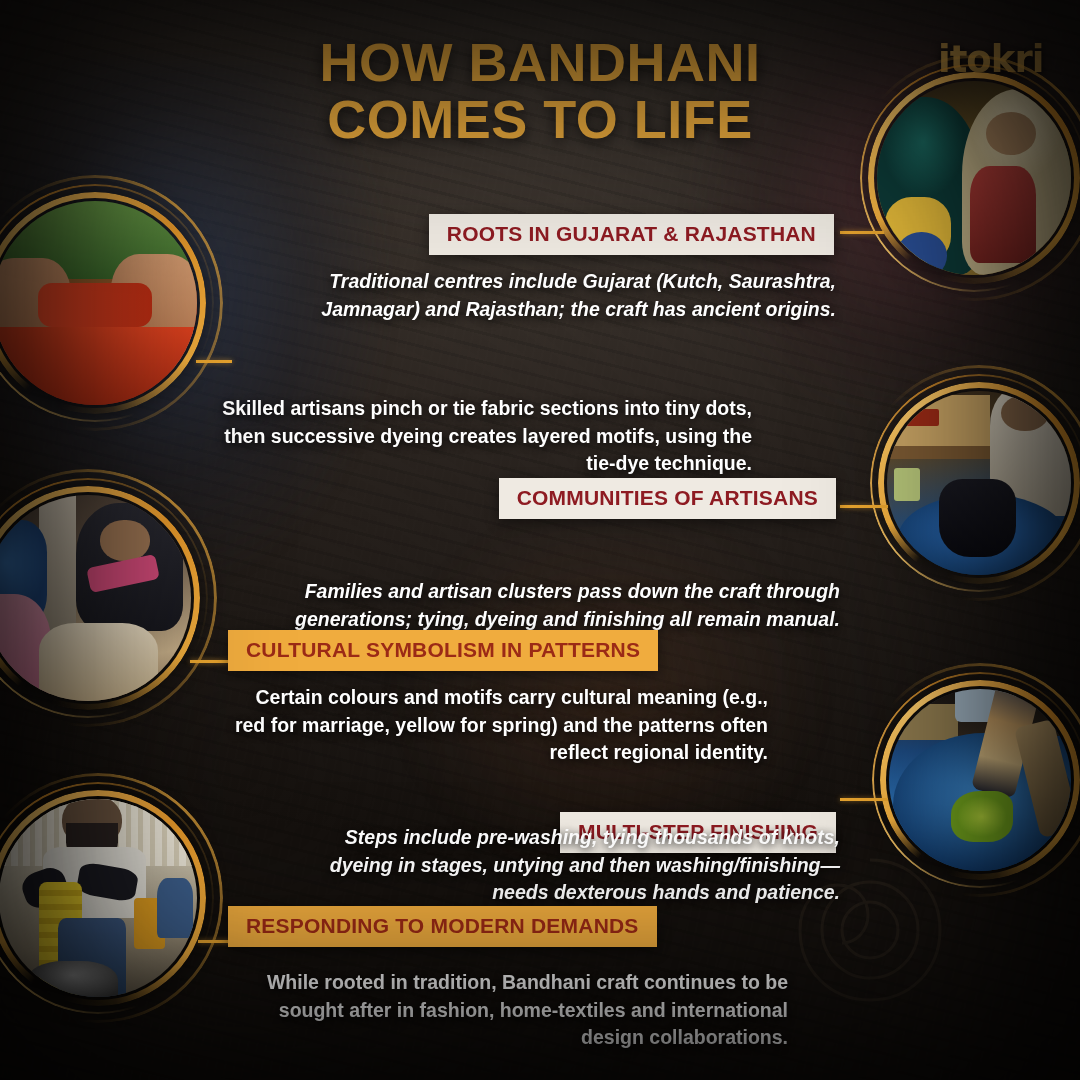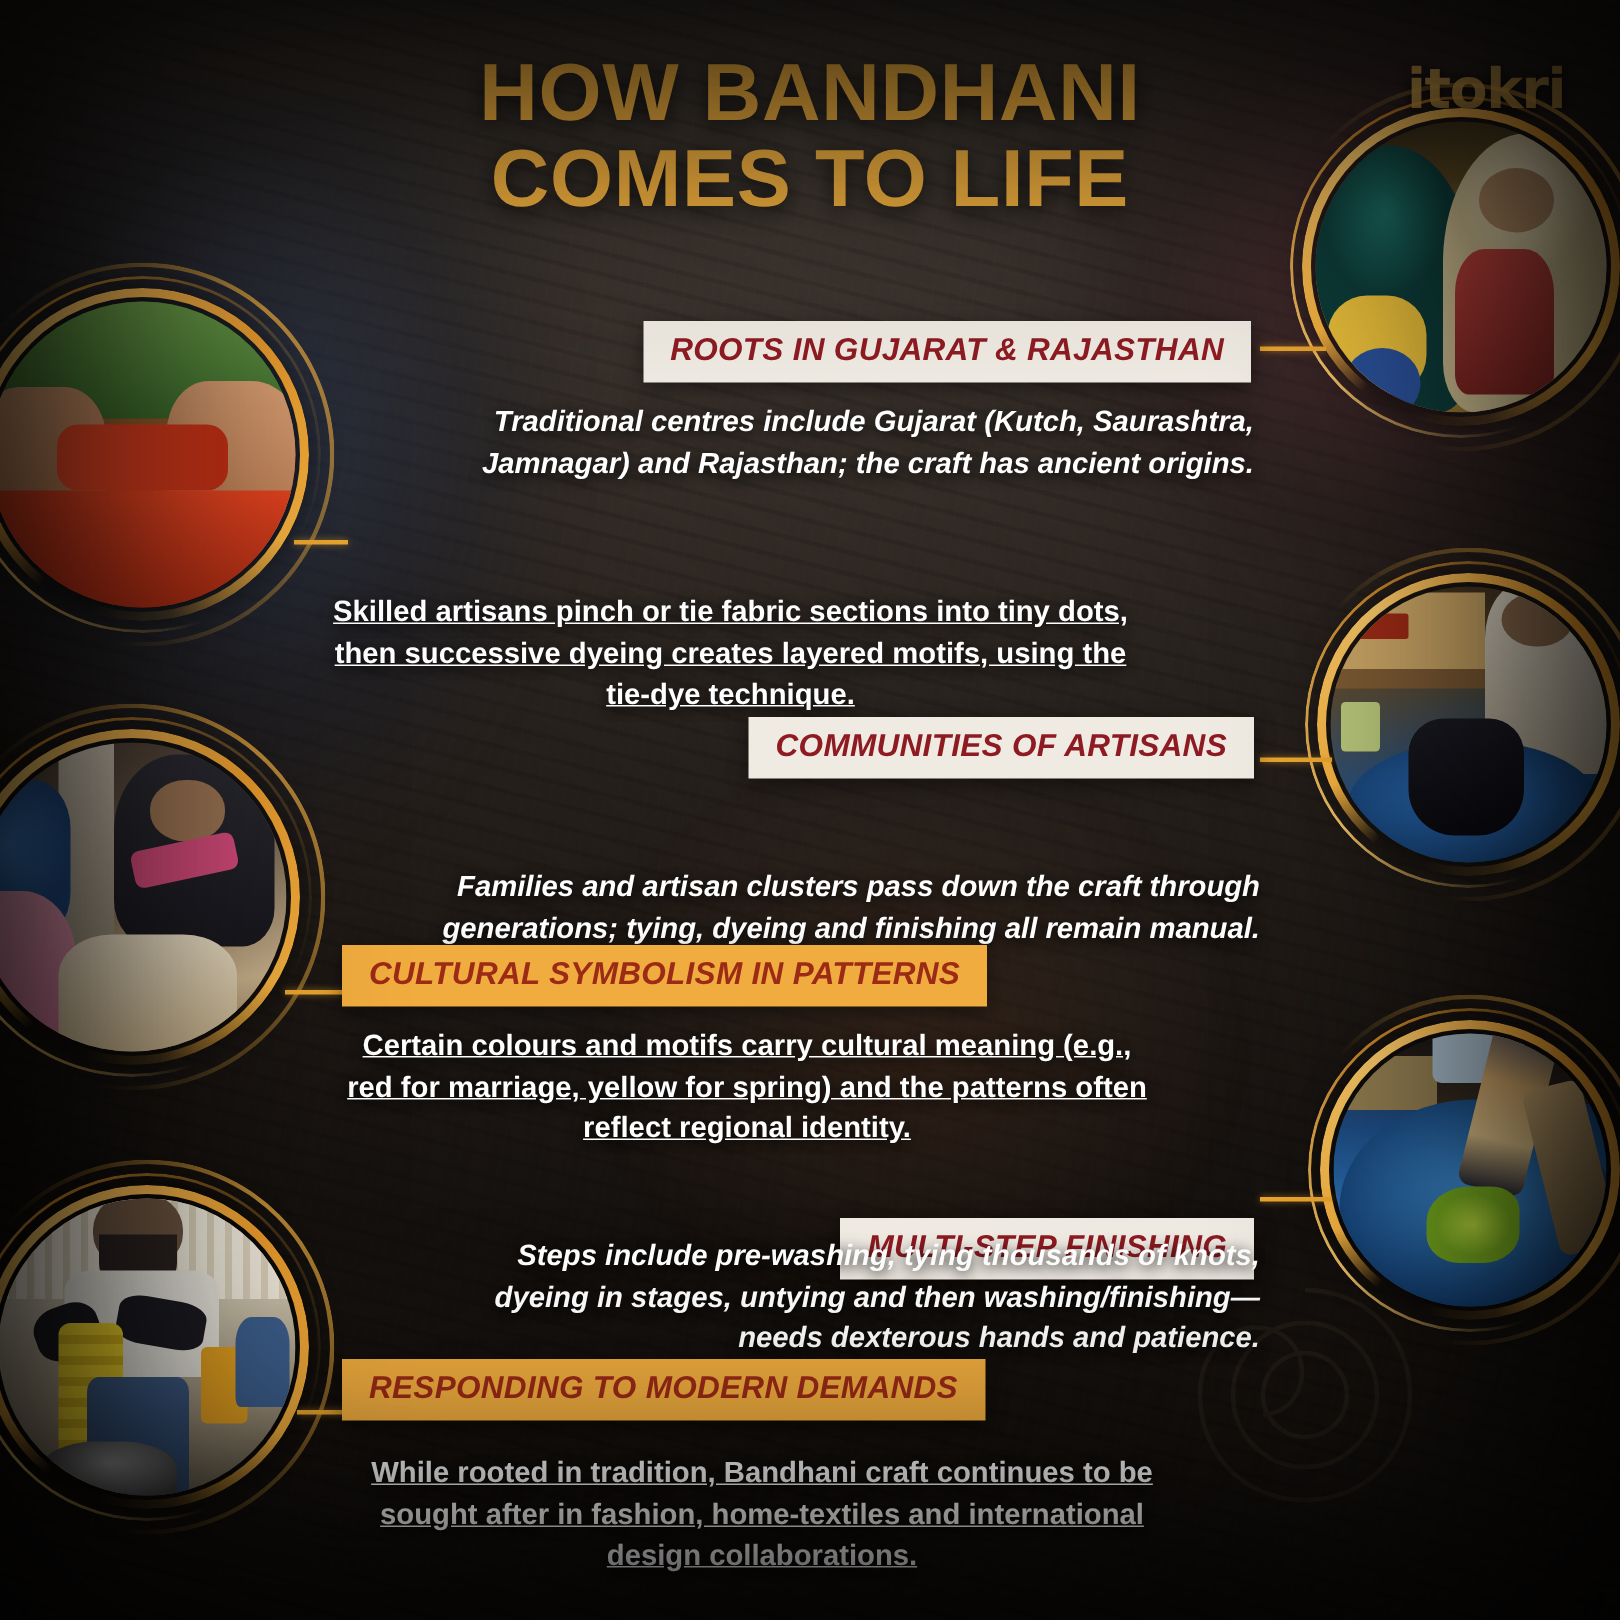--- a/index.html
+++ b/index.html
@@ -127,35 +127,35 @@
   
   .scene{position:absolute;inset:0;}
   .sh{position:absolute;}
 
   
   .conn{position:absolute;height:3px;background:#E9A52F;box-shadow:0 0 5px rgba(233,165,47,.55);}
 
   
   .label{
     position:absolute;display:inline-block;padding:8px 18px 9px 18px;
-    font-style:italic;font-weight:800;font-size:21px;letter-spacing:.2px;
+    font-weight:800;font-size:21px;letter-spacing:.2px;
     white-space:nowrap;text-transform:uppercase;
     box-shadow:0 4px 14px rgba(0,0,0,.45);
     text-align:right;
   }
   .label.cream{background:#EFEAE2;color:#8E1B22;}
   .label.amber{background:#F0AC3E;color:#9B2A16;}
 
   
   .body{
     position:absolute;color:#FFFFFF;font-size:19.5px;font-weight:700;
     line-height:1.42;text-shadow:0 2px 9px rgba(0,0,0,.9);
   }
   .body.r{text-align:right;font-style:italic;}
-  .body.l{text-align:center;text-decoration:underline;}
+  .body.l{text-align:right;}
 </style>
 </head>
 <body>
 
 <div class="stage">
 
   <div class="bg-base"></div>
   <div class="bg-fabric"></div>
   <div class="bg-figure-left"></div>
   <div class="bg-figure-right"></div>

